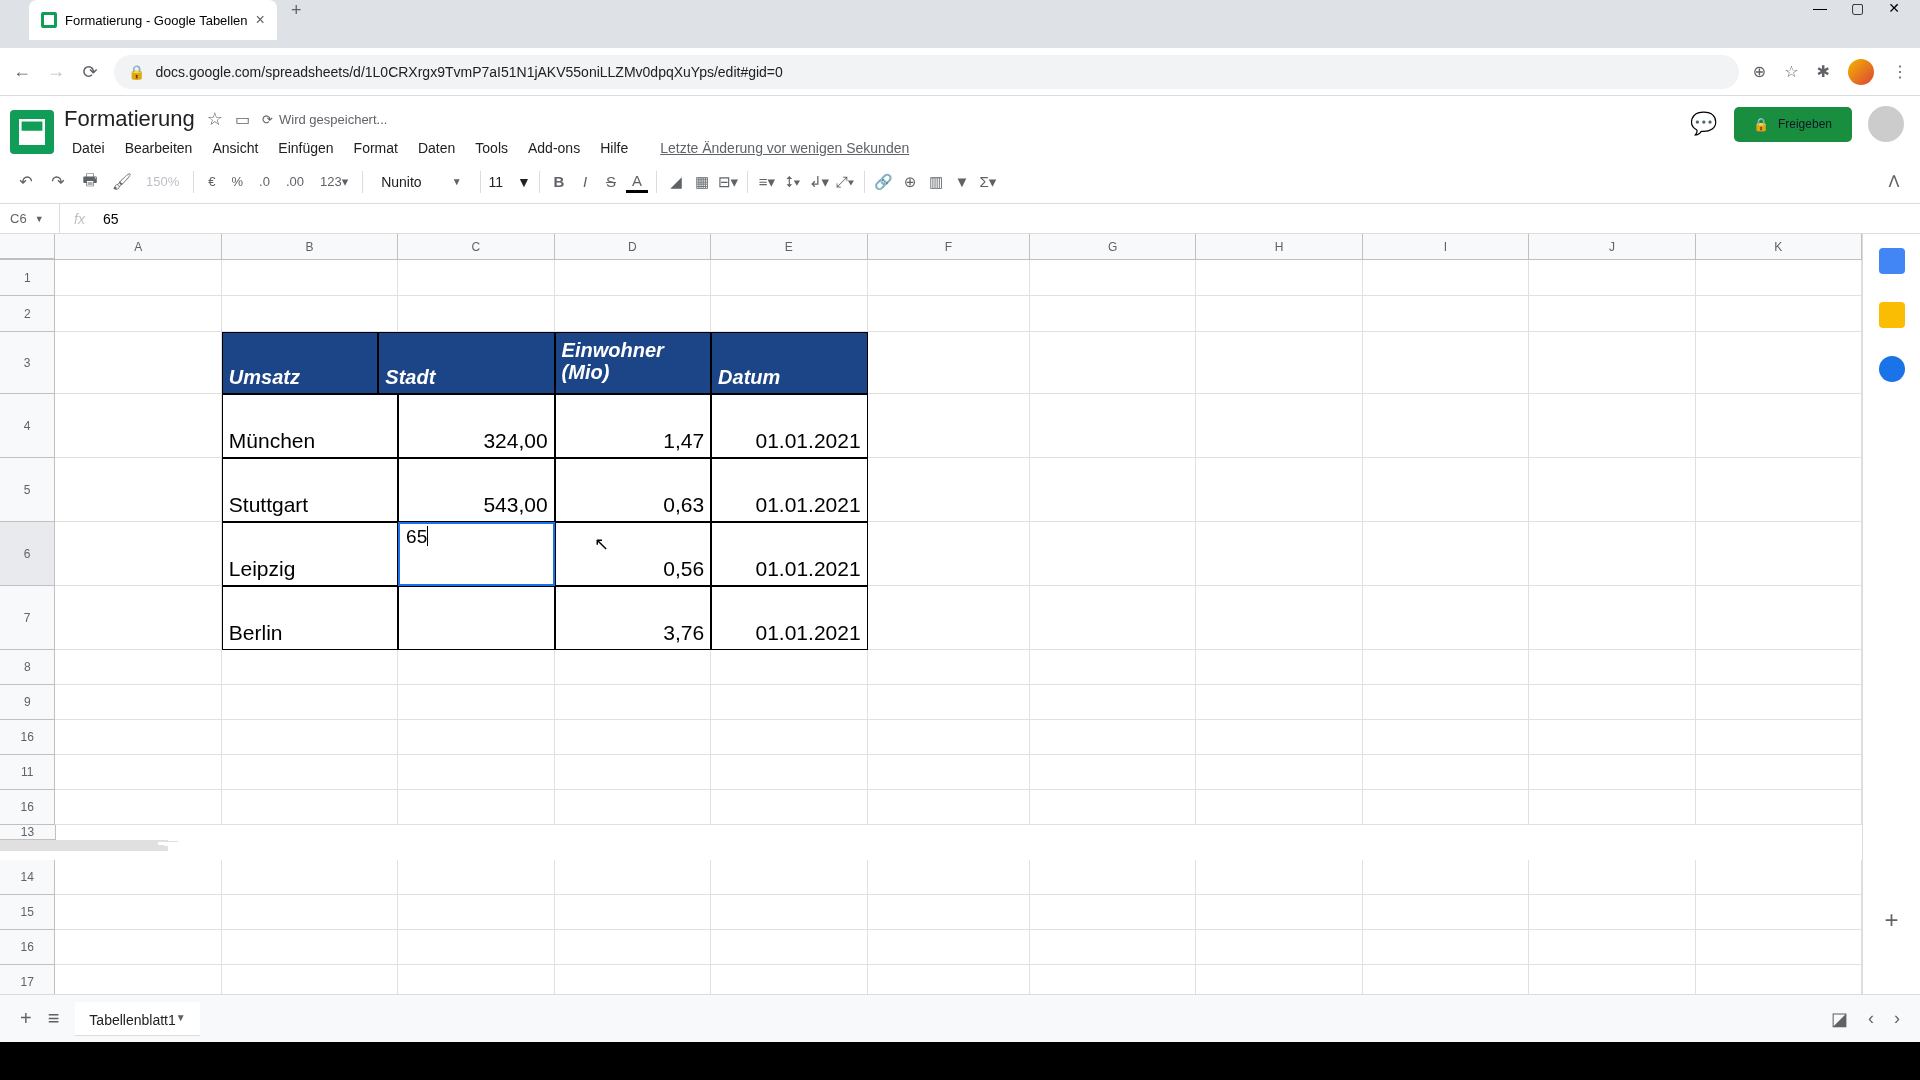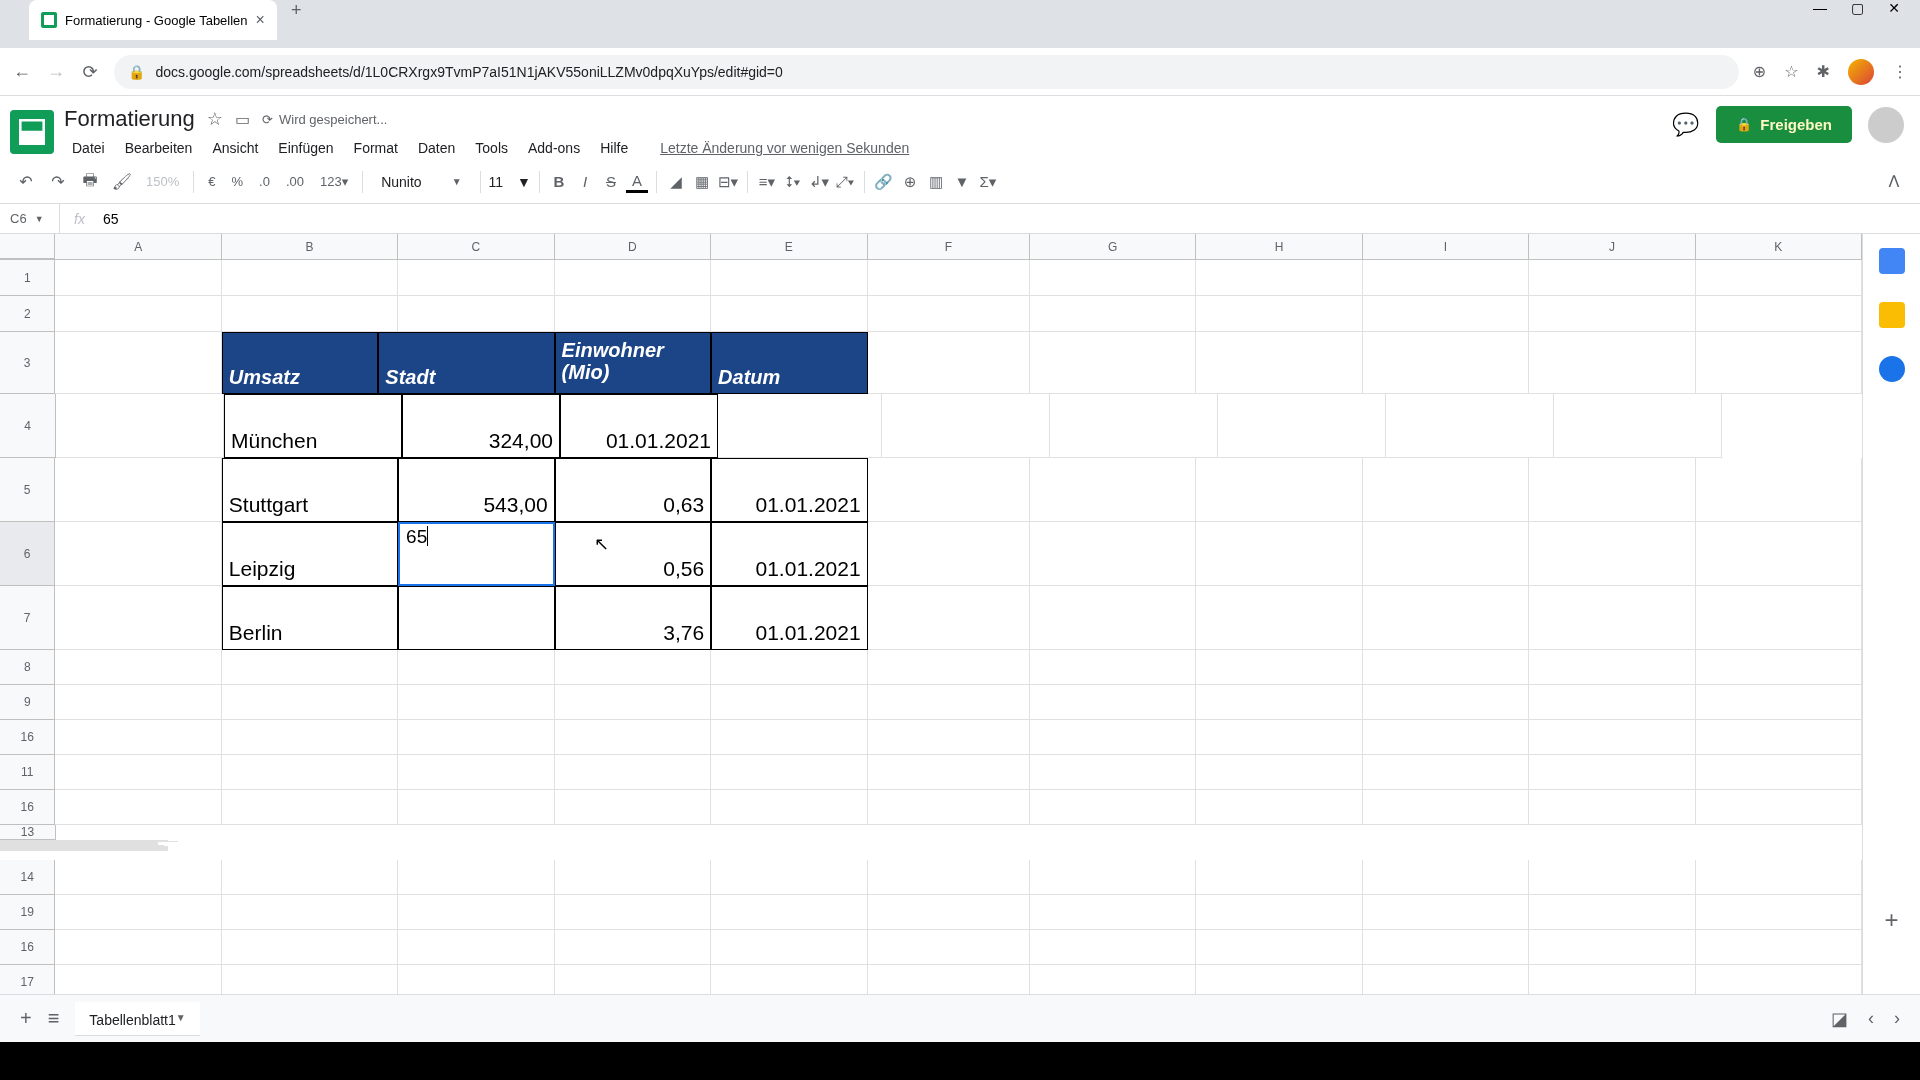--- a/index.html
+++ b/index.html
@@ -25,21 +25,21 @@
 .doc-title-row { display: flex; align-items: center; gap: 12px; }
 .doc-title { font-size: 22px; color: #202124; }
 .star { color: #5f6368; font-size: 18px; }
 .move { color: #5f6368; font-size: 16px; }
 .save-status { color: #5f6368; font-size: 13px; display:flex; align-items:center; gap:6px;}
 .menubar { display: flex; gap: 4px; margin-top: 4px; font-size: 14px; color: #202124; }
 .menubar span { padding: 4px 8px; cursor: pointer; }
 .last-edit { color: #5f6368; text-decoration: underline; margin-left: 12px; font-size: 14px; padding: 4px 0;}
 .header-right { display: flex; align-items: center; gap: 16px; }
 .comment-btn { color: #5f6368; font-size: 22px; }
-.share-btn { background: #1a8e3f; color: #fef9c3; padding: 10px 20px; border-radius: 5px; font-size: 15px; display: flex; align-items: center; gap: 8px; font-weight: 700;}
+.share-btn { background: #1a8e3f; color: #0f172a; padding: 10px 20px; border-radius: 5px; font-size: 12px; display: flex; align-items: center; gap: 8px; font-weight: 400;}
 .share-btn::before { content:'🔒'; font-size: 13px;}
 .user-av { width: 36px; height: 36px; border-radius: 50%; background: #ccc; }
 .toolbar { display: flex; align-items: center; padding: 6px 12px; gap: 4px; border-bottom: 1px solid #dadce0; height: 44px; }
 .tb-btn { color: #5f6368; width: 28px; height: 28px; display: flex; align-items: center; justify-content: center; font-size: 16px; }
 .tb-sep { width: 1px; height: 22px; background: #dadce0; margin: 0 4px; }
 .tb-text { color: #5f6368; font-size: 13px; padding: 0 6px; }
 .tb-zoom { color: #bdc1c6; font-size: 13px; padding: 0 6px;}
 .font-sel { display: flex; align-items: center; gap: 30px; color: #202124; font-size: 14px; padding: 0 10px;}
 .font-sel .arrow { color: #5f6368; font-size: 10px;}
 .size-sel { display: flex; align-items: center; gap: 14px; color: #202124; font-size: 14px;}
@@ -264,20 +264,21 @@
             <div class="cell" style="width: 168px;"></div>
             <div class="cell" style="width: 168px;"></div>
             <div class="cell" style="width: 168px;"></div>
             <div class="cell" style="width: 168px;"></div>
           </div>
           <div class="row" style="height: 64px;">
             <div class="row-h">4</div>
             <div class="cell" style="width: 168px;"></div>
             <div class="cell data-cell" style="width: 178px;">München</div>
             <div class="cell data-cell num" style="width: 158px;">324,00</div>
+            <div class="cell data-cell num" style="width: 158px;">1,47</div>
             <div class="cell data-cell num" style="width: 158px;">01.01.2021</div>
             <div class="cell" style="width: 164px;"></div>
             <div class="cell" style="width: 168px;"></div>
             <div class="cell" style="width: 168px;"></div>
             <div class="cell" style="width: 168px;"></div>
             <div class="cell" style="width: 168px;"></div>
             <div class="cell" style="width: 168px;"></div>
           </div>
           <div class="row" style="height: 64px;">
             <div class="row-h">5</div>
@@ -413,21 +414,21 @@
             <div class="cell" style="width: 158px;"></div>
             <div class="cell" style="width: 158px;"></div>
             <div class="cell" style="width: 164px;"></div>
             <div class="cell" style="width: 168px;"></div>
             <div class="cell" style="width: 168px;"></div>
             <div class="cell" style="width: 168px;"></div>
             <div class="cell" style="width: 168px;"></div>
             <div class="cell" style="width: 168px;"></div>
           </div>
           <div class="row" style="height: 35px;">
-            <div class="row-h">19</div>
+            <div class="row-h">15</div>
             <div class="cell" style="width: 168px;"></div>
             <div class="cell" style="width: 178px;"></div>
             <div class="cell" style="width: 158px;"></div>
             <div class="cell" style="width: 158px;"></div>
             <div class="cell" style="width: 158px;"></div>
             <div class="cell" style="width: 164px;"></div>
             <div class="cell" style="width: 168px;"></div>
             <div class="cell" style="width: 168px;"></div>
             <div class="cell" style="width: 168px;"></div>
             <div class="cell" style="width: 168px;"></div>

